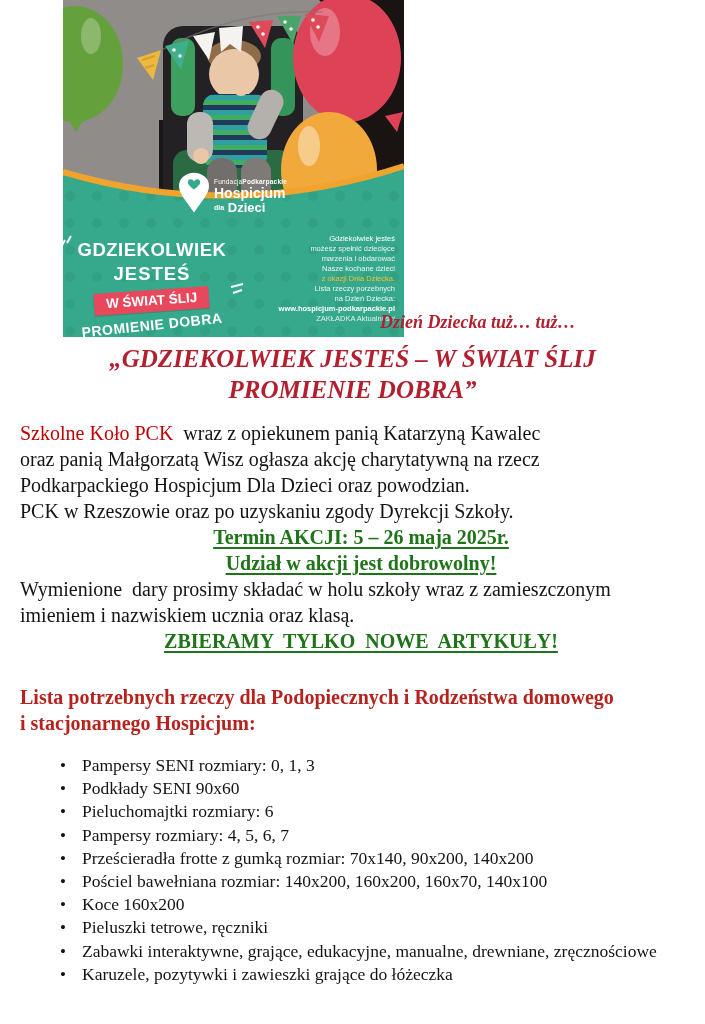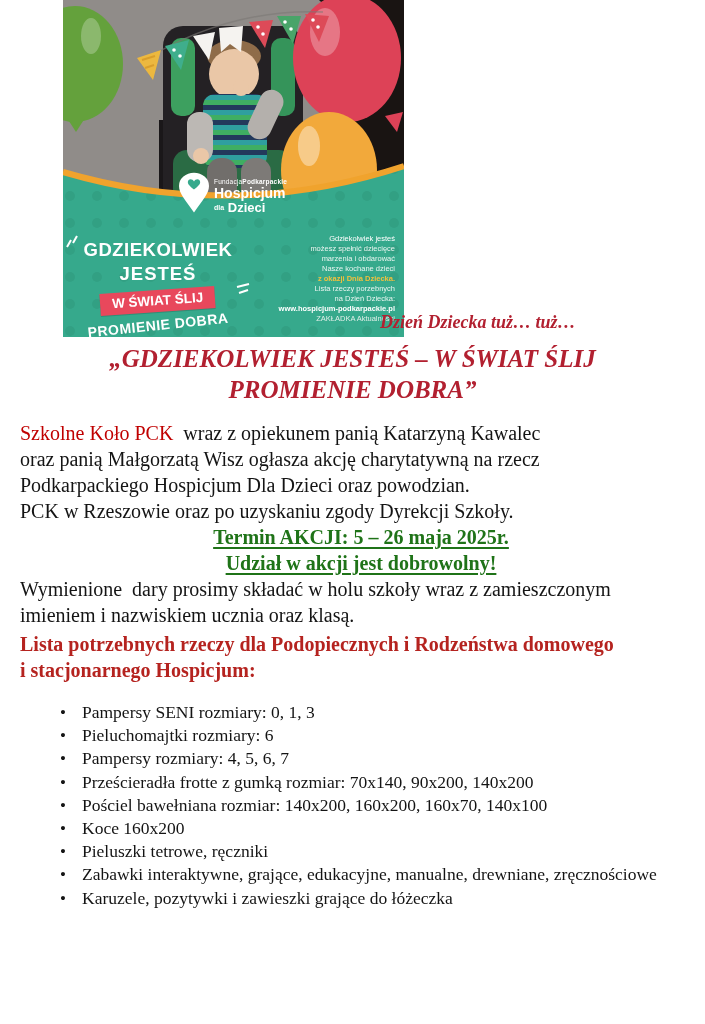--- a/index.html
+++ b/index.html
@@ -14,53 +14,53 @@
 
   .logo{position:absolute;left:116px;top:172px;display:flex;align-items:flex-end;gap:5px;
         font-family:"Liberation Sans",sans-serif;color:#fff;}
   .logo-text{line-height:1;}
   .logo-top{font-size:6.5px;letter-spacing:.2px;}
   .logo-top .b{font-weight:bold;}
   .logo-mid{font-size:14px;font-weight:600;margin-top:1px;}
   .logo-bot{font-size:13px;font-weight:600;margin-top:1px;}
   .logo-bot .dla{font-size:7px;font-weight:bold;vertical-align:2px;}
 
-  .headline{position:absolute;left:6px;top:239px;width:178px;text-align:center;
+  .headline{position:absolute;left:0;top:239px;width:178px;text-align:center;
             font-family:"Liberation Sans",sans-serif;color:#fff;font-weight:bold;}
   .hl1{font-size:18.5px;letter-spacing:.5px;}
   .hl2{font-size:18.5px;letter-spacing:1px;margin-top:2px;}
   .ribbon{display:inline-block;background:#e8485c;color:#fff;font-size:13.5px;
           padding:3px 12px 4px;margin-top:5px;transform:rotate(-4deg);
           box-shadow:0 1px 0 rgba(0,0,0,.15);}
   .hl3{font-size:14px;margin-top:5px;transform:rotate(-6deg);letter-spacing:.5px;}
   .sparkle{position:absolute;}
 
   .side-text{position:absolute;right:9px;top:234px;width:134px;text-align:right;
              font-family:"Liberation Sans",sans-serif;font-size:7.5px;line-height:10px;
              color:#e9f5f0;}
   .side-text div{white-space:pre-wrap;}
   .side-text div:nth-child(1){font-weight:normal;color:#ffffff;}
-  .side-text div:nth-child(5){font-weight:bold;color:#f2c13d;}
+  .side-text div:nth-child(5){font-weight:normal;color:#f2c13d;}
   .side-text div:nth-child(8){font-weight:bold;color:#ffffff;}
   .side-text div:nth-child(9){color:#dfeee8;}
 
   
   .intro{position:absolute;top:312px;left:380px;right:36px;text-align:left;
          font-size:18px;font-weight:bold;font-style:italic;color:#b22030;
          white-space:nowrap;}
   .doc-title{position:absolute;top:343px;left:0;width:705px;text-align:center;
              font-size:25px;line-height:31px;font-weight:bold;font-style:italic;
              color:#b22030;}
   .content{position:absolute;top:420px;left:20px;width:682px;color:#141414;}
   .bline{font-size:20px;line-height:26px;font-weight:normal;white-space:pre-wrap;}
   .red-strong{color:#c00000;}
   .green-line{font-size:20px;line-height:26px;font-weight:bold;color:#1f7318;
               text-decoration:underline;text-decoration-thickness:2px;
               text-underline-offset:3px;white-space:pre-wrap;text-align:center;}
-  .red-heading{margin-top:3px;font-size:20px;line-height:26px;font-weight:bold;
+  .red-heading{margin-top:30px;font-size:20px;line-height:26px;font-weight:bold;
                color:#b5231f;}
   ul.items{margin:18px 0 0 38px;padding:0;}
   ul.items li{list-style:none;position:relative;padding-left:24px;
               font-size:17.5px;line-height:23.2px;white-space:pre-wrap;}
   ul.items li::before{content:"\2022";position:absolute;left:2px;top:0;
                       font-size:17px;}
 </style>
 </head>
 <body>
 
@@ -208,28 +208,30 @@
     <div class="bline">oraz panią Małgorzatą Wisz ogłasza akcję charytatywną na rzecz</div>
     <div class="bline">Podkarpackiego Hospicjum Dla Dzieci oraz powodzian.</div>
     <div class="bline">PCK w Rzeszowie oraz po uzyskaniu zgody Dyrekcji Szkoły.</div>
 
     <div class="green-line">Termin AKCJI: 5 – 26 maja 2025r.</div>
     <div class="green-line">Udział w akcji jest dobrowolny!</div>
 
     <div class="bline">Wymienione  dary prosimy składać w holu szkoły wraz z zamieszczonym</div>
     <div class="bline">imieniem i nazwiskiem ucznia oraz klasą.</div>
 
+    <div class="green-line">ZBIERAMY  TYLKO  NOWE  ARTYKUŁY!</div>
 
     <div class="red-heading">
       <div>Lista potrzebnych rzeczy dla Podopiecznych i Rodzeństwa domowego</div>
       <div>i stacjonarnego Hospicjum:</div>
     </div>
 
     <ul class="items">
       <li>Pampersy SENI rozmiary: 0, 1, 3</li>
+      <li>Podkłady SENI 90x60</li>
       <li>Pieluchomajtki rozmiary: 6</li>
       <li>Pampersy rozmiary: 4, 5, 6, 7</li>
       <li>Prześcieradła frotte z gumką rozmiar: 70x140, 90x200, 140x200</li>
       <li>Pościel bawełniana rozmiar: 140x200, 160x200, 160x70, 140x100</li>
       <li>Koce 160x200</li>
       <li>Pieluszki tetrowe, ręczniki</li>
       <li>Zabawki interaktywne, grające, edukacyjne, manualne, drewniane, zręcznościowe</li>
       <li>Karuzele, pozytywki i zawieszki grające do łóżeczka</li>
     </ul>
   </div>

